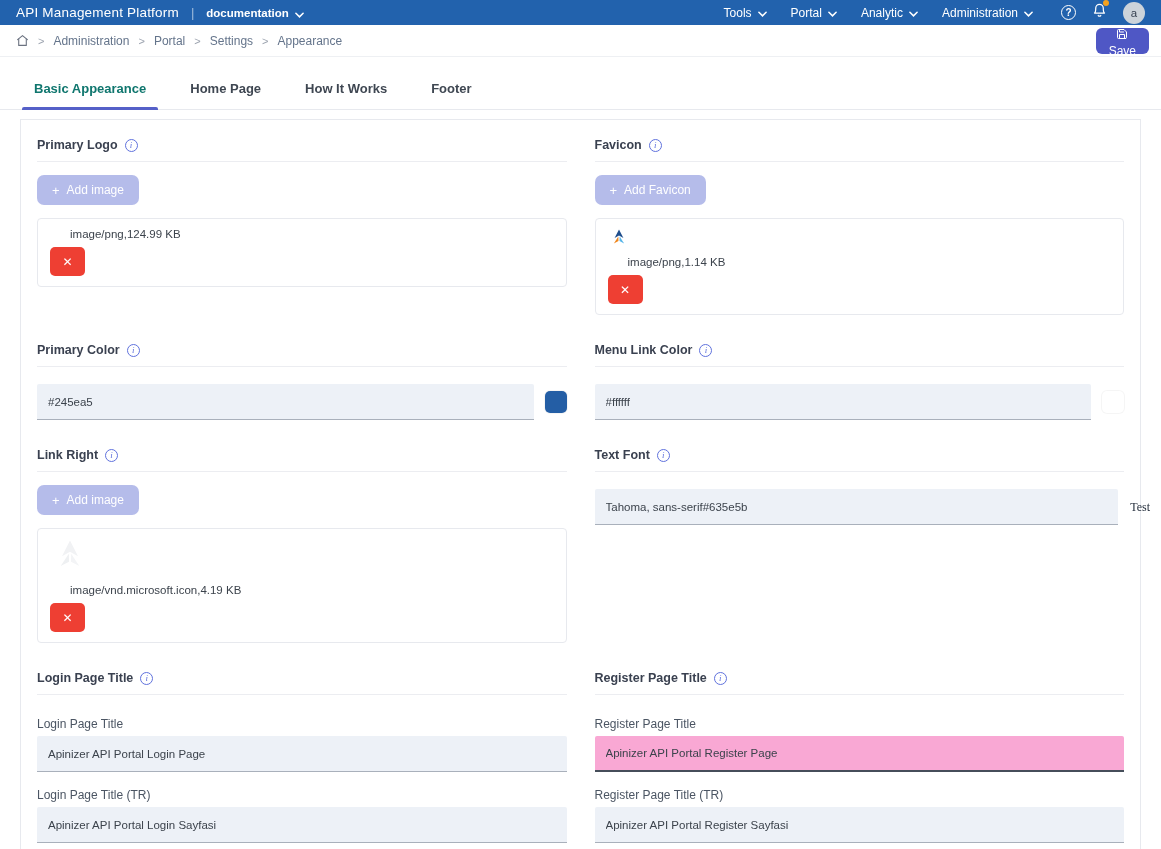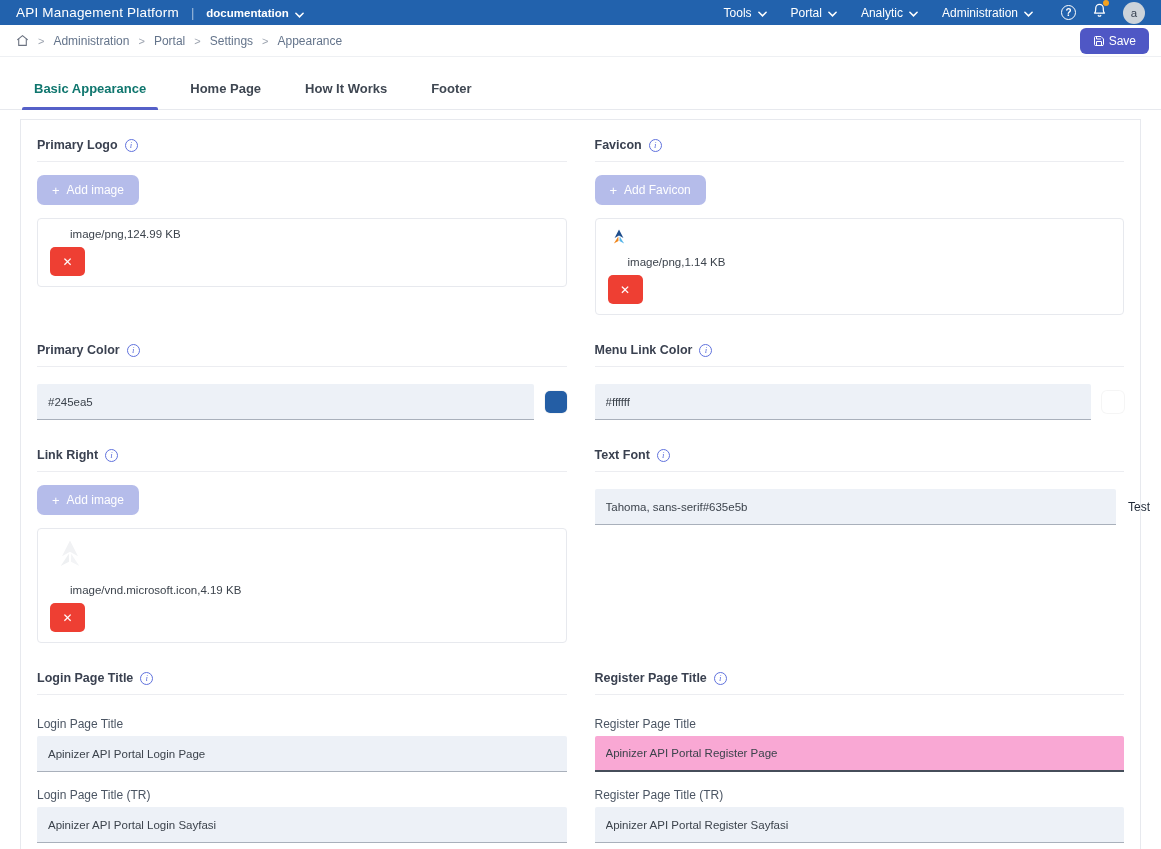--- a/index.html
+++ b/index.html
@@ -17,21 +17,21 @@
   .help-circle { width:15px; height:15px; border:1.4px solid #fff; border-radius:50%; display:flex; align-items:center; justify-content:center; font-size:10px; font-weight:bold; }
   .bell-wrap { position:relative; display:flex; }
   .bell-dot { position:absolute; top:-3px; right:-2px; width:6px; height:6px; background:#f6a21e; border-radius:50%; }
   .avatar { width:22px; height:22px; border-radius:50%; background:#ccd3da; color:#374151; font-size:11.5px; display:flex; align-items:center; justify-content:center; }
 
   
   .crumb-bar { height:32px; display:flex; align-items:center; padding:0 12px 0 16px; border-bottom:1px solid #eef0f3; }
   .crumb { display:flex; align-items:center; gap:9px; font-size:12px; color:#64748b; }
   .crumb-sep { color:#9ca3af; font-size:11px; }
   .crumb-item { cursor:pointer; }
-  .save-btn { margin-left:auto; display:flex; align-items:center; gap:4px; background:#4f57c5; color:#fff; border:none; border-radius:6px; height:26px; padding:0 13px; font-size:12px; cursor:pointer; font-family:inherit; }
+  .save-btn { margin-left:auto; display:flex; align-items:center; gap:4px; background:#4f57c5; color:#fff; border:none; border-radius:6px; height:26px; padding:0 13px; font-size:12px; cursor:pointer; font-family:inherit;flex-direction:column; }
 
   
   .tabbar { display:flex; gap:36px; padding:0 30px; margin-top:16px; border-bottom:1px solid #e7e9ee; }
   .tab { font-size:13px; font-weight:bold; color:#3f4752; padding:8px 4px 13px; cursor:pointer; position:relative; }
   .tab.active { color:#0f766e; }
   .tab.active::after { content:""; position:absolute; left:-8px; right:-8px; bottom:-1px; height:3px; background:#5560c8; border-radius:2px 2px 0 0; }
 
   
   .card { margin:9px 20px 14px; border:1px solid #e7e9ee; background:#fff; padding:12px 16px 20px; min-height:710px; }
   .form-grid { display:grid; grid-template-columns:1fr 1fr; column-gap:28px; row-gap:22px; align-items:start; }
@@ -45,21 +45,21 @@
 
   .file-card { margin-top:13px; border:1px solid #e7e9ee; border-radius:4px; background:#fff; padding:9px 12px 10px; }
   .file-thumb { display:block; margin-bottom:2px; }
   .file-meta { font-size:11.5px; color:#3c434c;margin-left:20px; }
   .remove-btn { margin-top:7px; width:35px; height:29px; background:#ee3f33; color:#fff; border:none; border-radius:5px; font-size:12px; cursor:pointer; display:flex; align-items:center; justify-content:center; }
 
   .input-row { display:flex; align-items:center; margin-top:17px; }
   .text-input { flex:1; height:36px; background:#edf1f7; border:none; border-bottom:1px solid #a9b0bb; border-radius:2px 2px 0 0; padding:0 11px; font-size:11.5px; color:#3c434c; font-family:inherit; outline:none; }
   .text-input.focused { background:#f9a8d4; border-bottom:2px solid #464e5a; }
   .swatch { width:22px; height:22px; border-radius:5px; margin-left:11px; flex:none; box-shadow:0 0 0 1px rgba(0,0,0,.04); cursor:pointer; }
-  .test-link { margin-left:12px; margin-right:-26px; font-size:12px; color:#1f2937; cursor:pointer; flex:none; }
+  .test-link { margin-left:12px; margin-right:-26px; font-size:12px; color:#1f2937; cursor:pointer; flex:none;font-family:Liberation Serif, serif; }
 
   .sub-label { font-size:12px; color:#4b5563; margin:16px 0 0; }
   .pair-input-row { margin-top:5px; }
   .first-pair { margin-top:22px; }
 </style>
 </head>
 <body>
 
 <header class="navbar">
   <span class="brand">API Management Platform</span>

